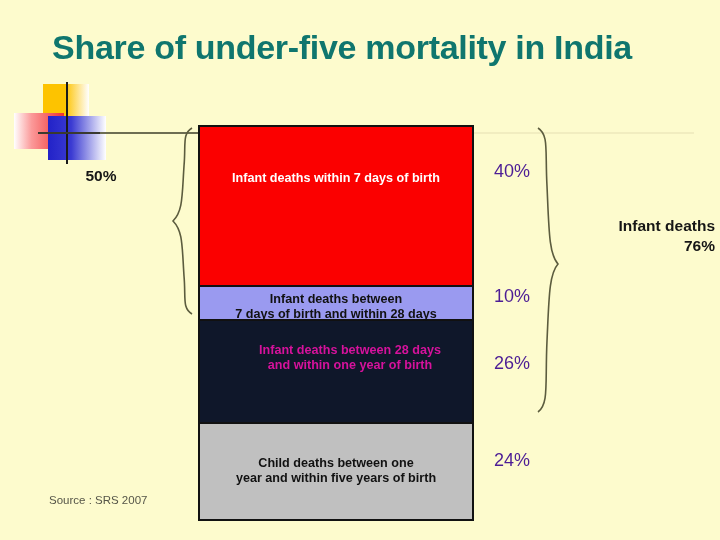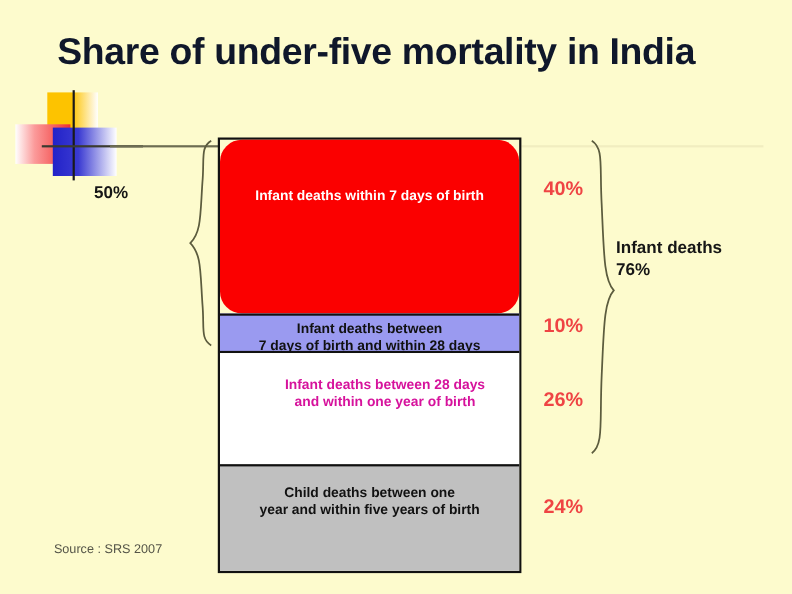--- a/index.html
+++ b/index.html
@@ -22,21 +22,21 @@
 
   
   #title {
     position: absolute;
     left: 0;
     top: 28px;
     width: 684px;
     text-align: center;
     font-size: 34px;
     font-weight: bold;
-    color: #0f172a;
+    color: #0f766e;
     letter-spacing: -0.3px;
     white-space: nowrap;
   }
 
   
   #logo {
     position: absolute;
     left: 8px;
     top: 84px;
     width: 110px;
@@ -112,70 +112,69 @@
     text-align: center;
     font-size: 12.6px;
     font-weight: bold;
     line-height: 1.22;
   }
   #seg-red {
     top: 0; height: 158px;
     background: #fb0000;
     color: #ffffff;
     padding-top: 44px;
-    border-radius: 20px;
   }
   #seg-blue {
     top: 158px; height: 36px;
     background: #9a9af0;
     color: #111111;
     border-top: 2px solid #111111;
     border-bottom: 2px solid #111111;
     padding-top: 16px;
     align-items: center;
   }
   #seg-blue .seg-text {
     position: relative;
     top: -4px;
   }
   #seg-yellow {
     top: 194px; height: 101px;
-    background: #ffffff;
+    background: #0f172a;
     color: #d6129c;
     padding-top: 22px;
     padding-left: 28px;
   }
   #seg-gray {
     top: 295px; height: 97px;
     background: #c0c0c0;
     color: #111111;
     border-top: 2px solid #111111;
-    padding-top: 17px;
+    padding-top: 32px;
   }
 
   
   .pct {
     position: absolute;
     font-size: 18px;
-    font-weight: bold;
-    color: #ef4444;
+    font-weight: normal;
+    color: #4c1d95;
     white-space: nowrap;
   }
   #pct-0 { left: 494px; top: 161px; }
   #pct-1 { left: 494px; top: 286px; }
   #pct-2 { left: 494px; top: 353px; }
   #pct-3 { left: 494px; top: 450px; }
 
   
   #infant-label {
     position: absolute;
     left: 560px;
     top: 216px;
     width: 155px;
-    text-align: left;
+    text-align: right;
     font-size: 15.5px;
     font-weight: bold;
     color: #161616;
     line-height: 1.3;
   }
 
   
   #brace-left {
     position: absolute;
     left: 170px; top: 126px;

